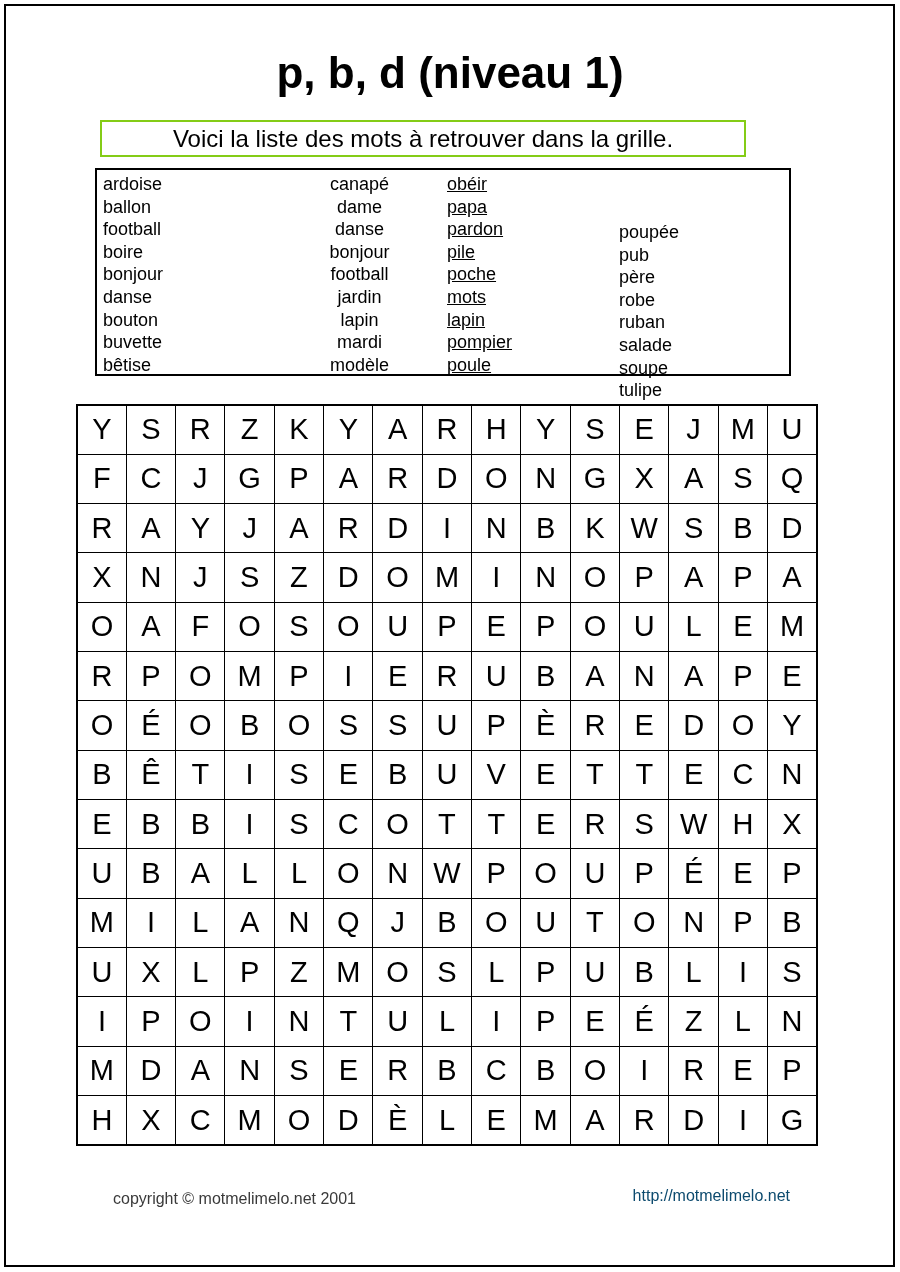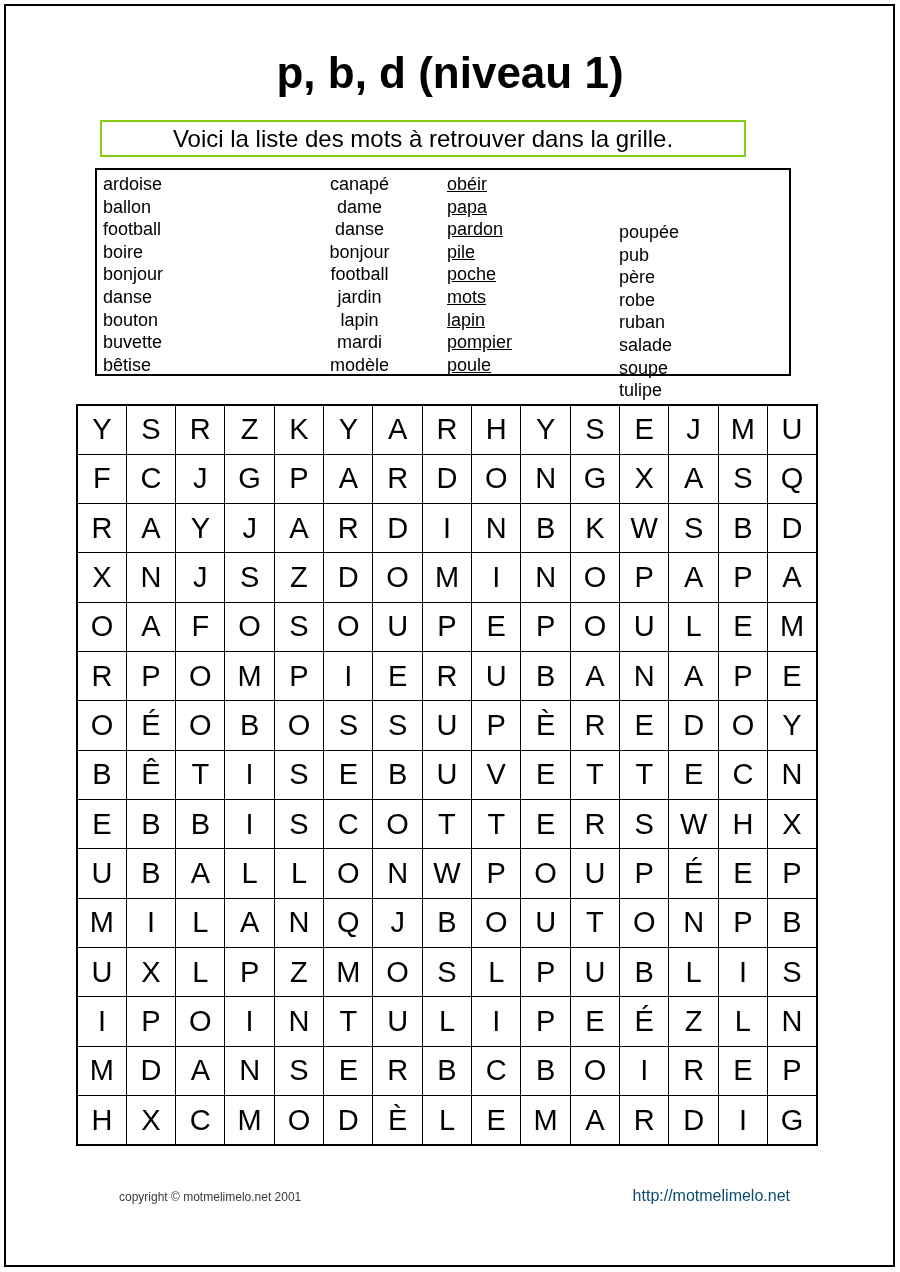--- a/index.html
+++ b/index.html
@@ -65,23 +65,22 @@
     border: 1px solid #000;
     text-align: center;
     vertical-align: middle;
     font-size: 29px;
     font-weight: 400;
     padding: 0;
   }
   .footer-copyright {
     position: absolute;
     left: 113px; top: 1190px;
-    font-size: 12px;
+    font-size: 16px;
     color: #3a3a3a;
-    margin-left: 6px;
   }
   .footer-url {
     position: absolute;
     right: 110px; top: 1187px;
     font-size: 16px;
     color: #0c4a6e;
   }
 </style>
 </head>
 <body>

